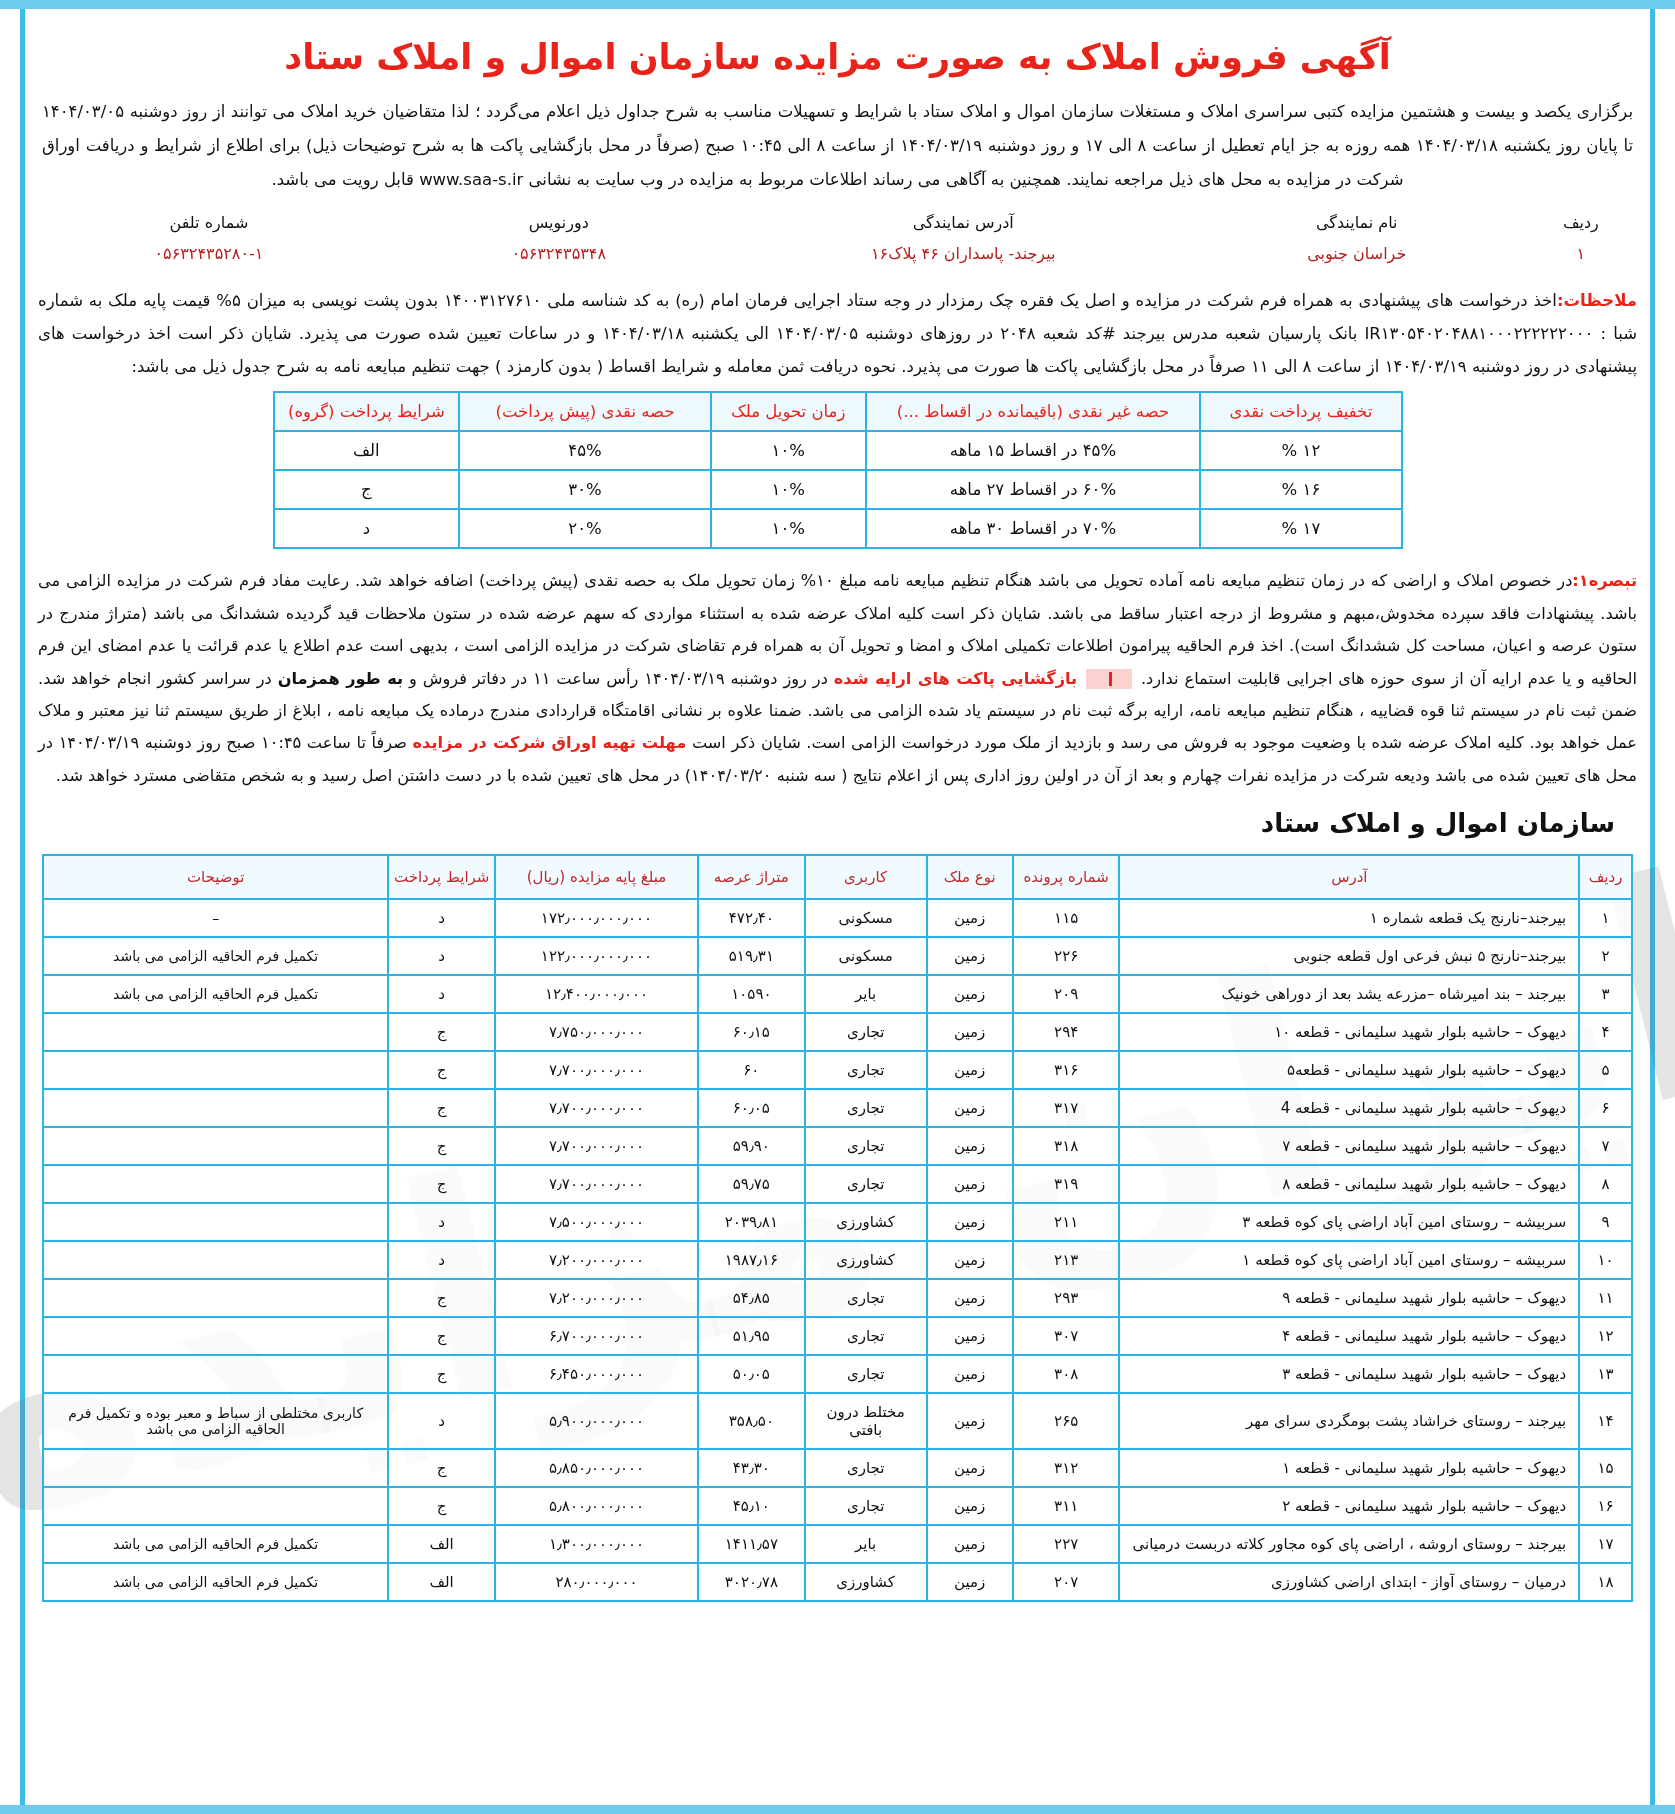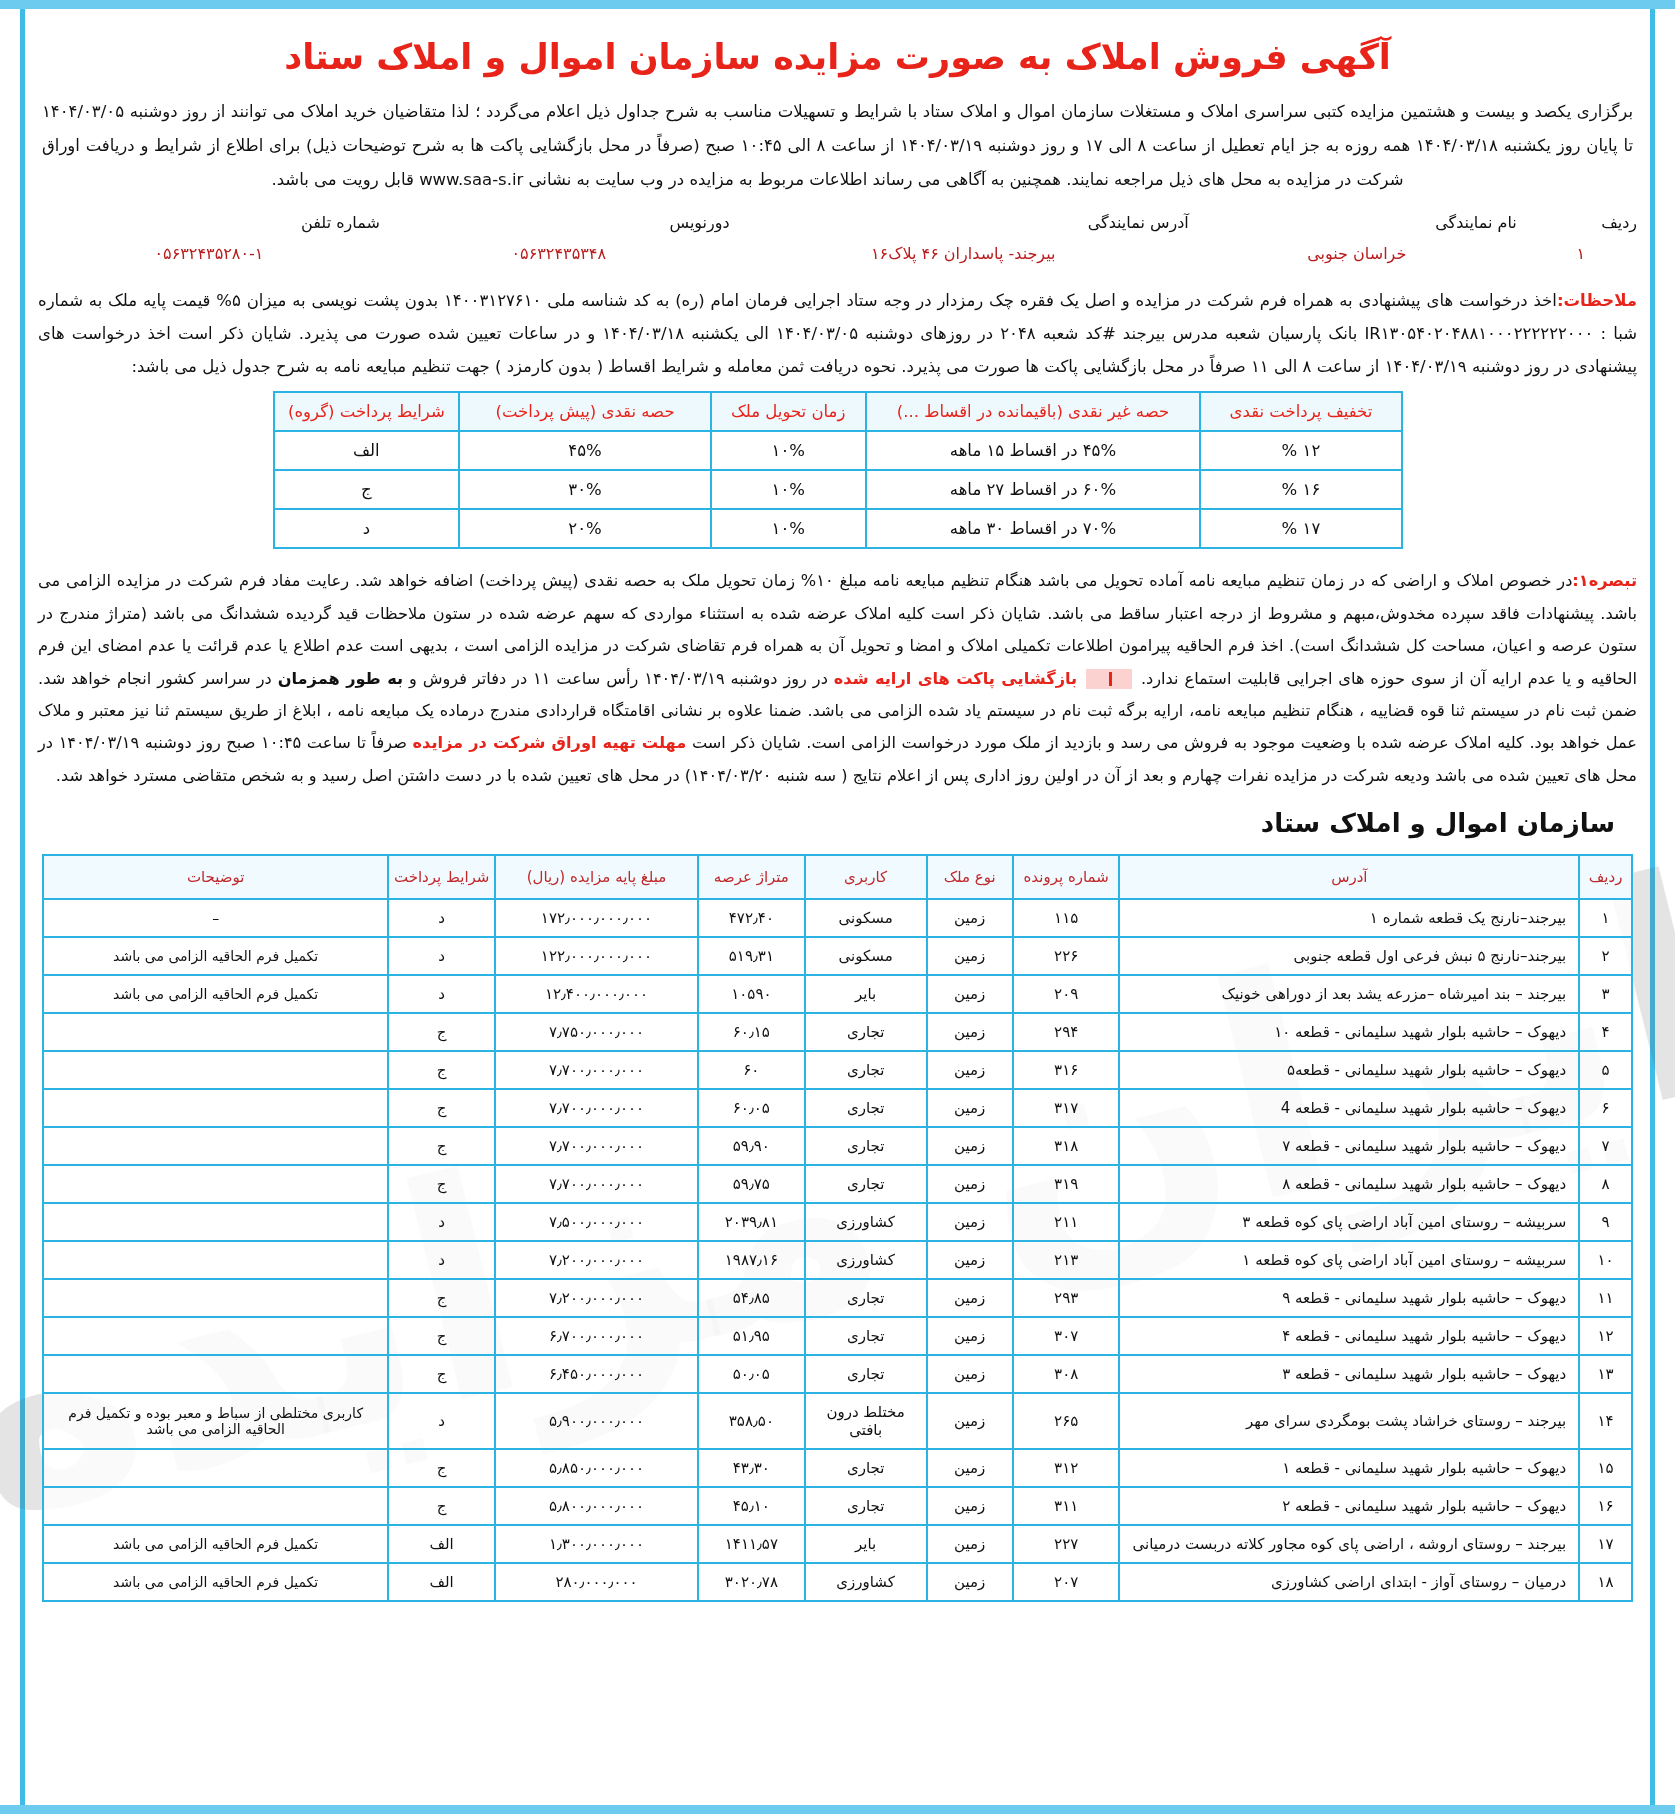--- a/index.html
+++ b/index.html
@@ -85,21 +85,21 @@
   .rep-table {
     width: 100%;
     border-collapse: collapse;
     margin-top: 12px;
     font-size: 16px;
   }
   .rep-table th {
     font-weight: 400;
     color: #111;
     padding: 5px 4px;
-    text-align: right;
+    text-align: center;
   }
   .rep-table td {
     padding: 7px 4px;
     text-align: center;
     color: #b91c1c;
   }
 
   
   .notes {
     font-size: 16.5px;

